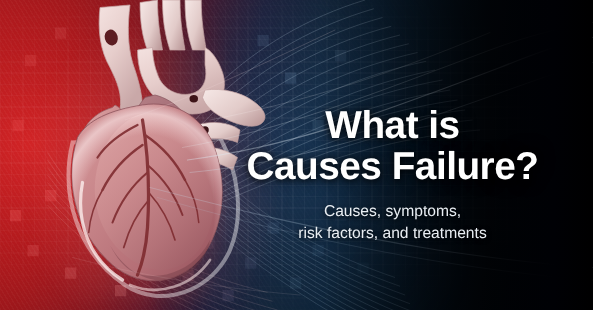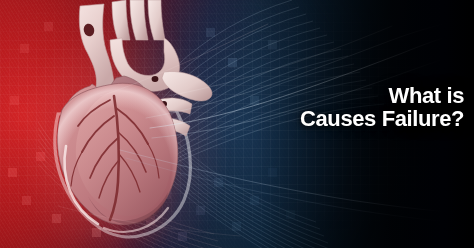--- a/index.html
+++ b/index.html
@@ -111,27 +111,26 @@
 
   
   .text-block{
     position:absolute;right:10px;top:84px;width:300px;
     text-align:center;
   }
   .headline{
     margin:0;
     font-family:"Liberation Sans",sans-serif;
     font-weight:700;
-    font-size:22px;
+    font-size:31px;
     line-height:1.06;
     letter-spacing:-.4px;
     color:#ffffff;
     text-shadow:0 1px 5px rgba(0,0,0,.85), 0 0 14px rgba(0,0,0,.55);
     white-space:nowrap;
-    text-align:right;
   }
   .headline .l2{display:block;}
   .subhead{
     margin:11px 0 0 0;
     font-family:"Liberation Sans",sans-serif;
     font-weight:400;
     font-size:12.5px;
     line-height:1.42;
     color:#e9eef3;
     text-shadow:0 1px 4px rgba(0,0,0,.9);
@@ -354,15 +353,19 @@
     </svg>
   </div>
 
   <div class="bg-dark-right"></div>
 
   <div class="text-block">
     <h1 class="headline">
       <span>What is</span>
       <span class="l2">Causes Failure?</span>
     </h1>
+    <p class="subhead">
+      <span>Causes, symptoms,</span>
+      <span class="s2">risk factors, and treatments</span>
+    </p>
   </div>
 
 </div>
 
 </body></html>

